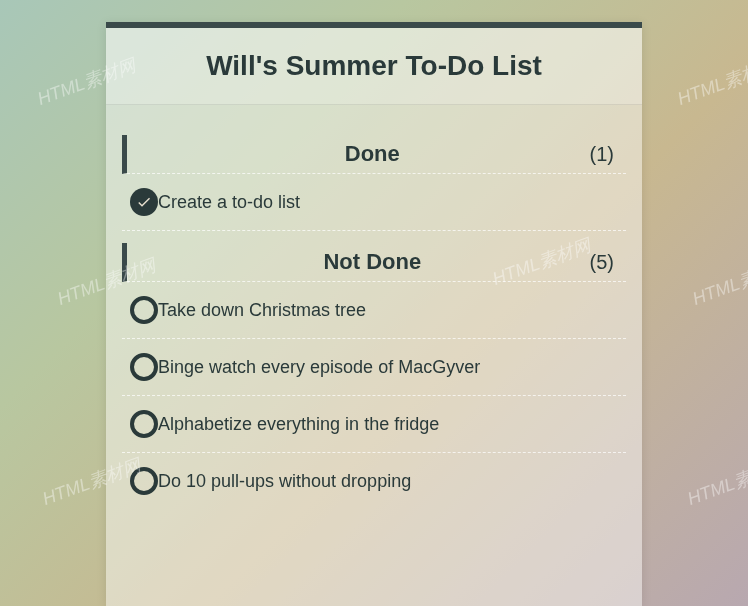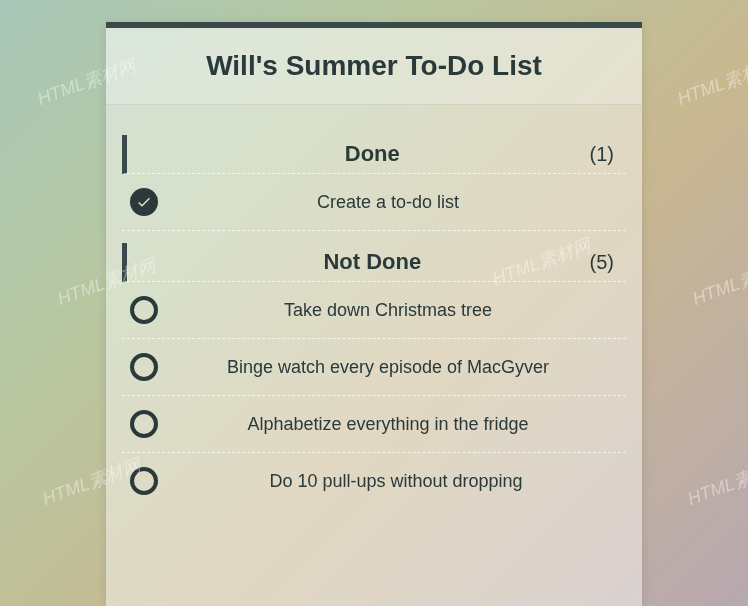--- a/index.html
+++ b/index.html
@@ -75,21 +75,20 @@
       color: #2a3a3a;
     }
     .list-item {
       display: flex;
       align-items: center;
       padding: 14px 8px;
       border-bottom: 1px dashed rgba(255,255,255,0.7);
     }
     .list-item:last-child {
       border-bottom: none;
-      gap: 16px;
     }
     .check {
       width: 28px;
       height: 28px;
       flex-shrink: 0;
       display: flex;
       align-items: center;
       justify-content: center;
     }
     .check.done {
@@ -100,21 +99,20 @@
       width: 16px;
       height: 16px;
       fill: #e8e0d0;
     }
     .check.undone {
       border: 4px solid #2a3a3a;
       border-radius: 50%;
     }
     .item-label {
       flex: 1;
-      text-align: center;
       font-size: 18px;
       color: #2a3a3a;
       font-weight: 500;
     }
     .section-spacer {
       height: 12px;
     }
   </style>
 </head>
 <body>

